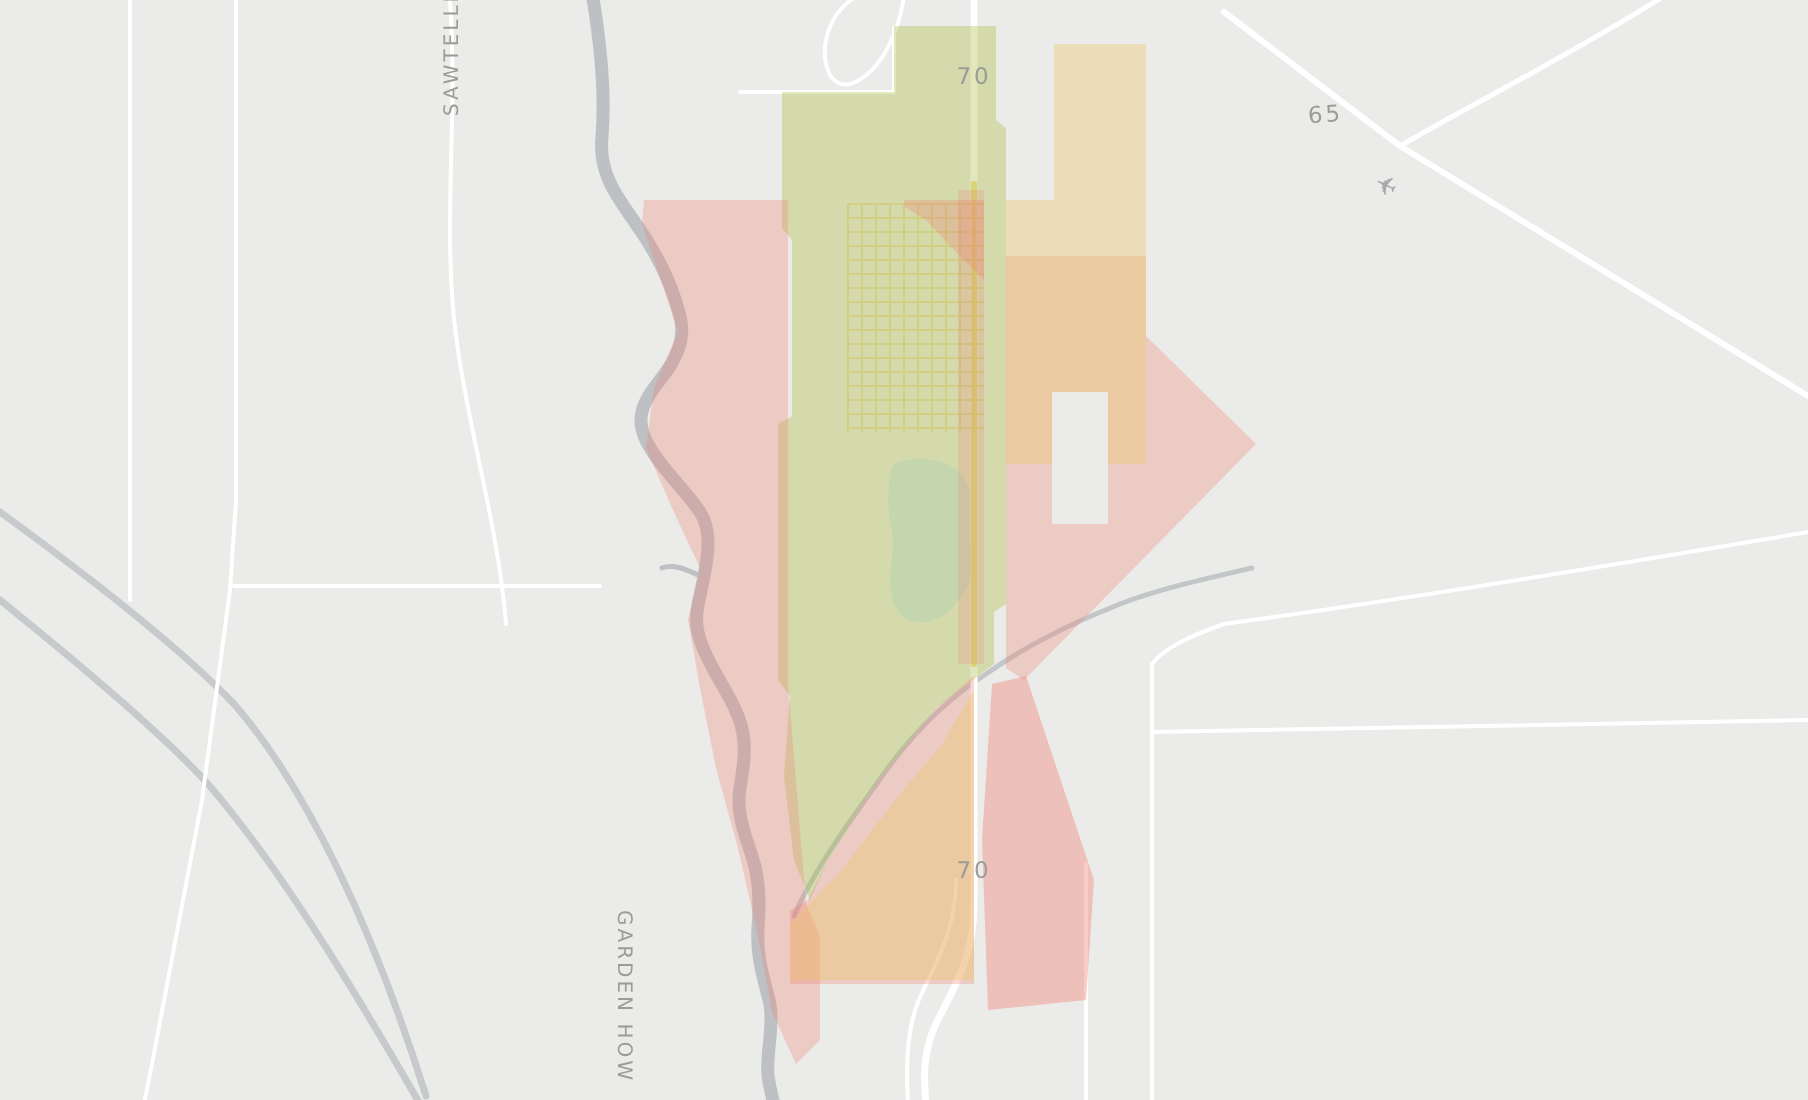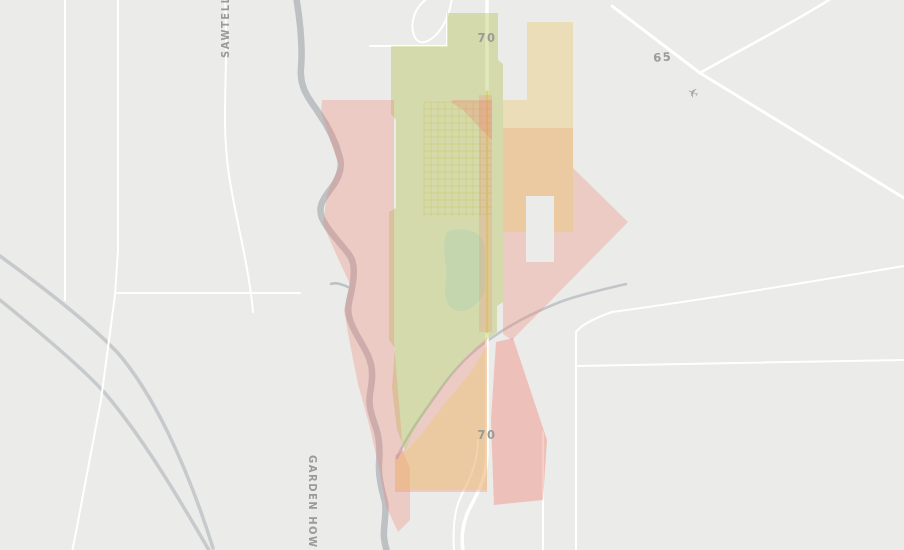--- a/index.html
+++ b/index.html
@@ -2,21 +2,20 @@
 <html><head>
 <meta charset="utf-8">
 <style>
   html,body{margin:0;padding:0;background:#ebebe9;}
   .map-viewport{
     position:relative;
     width:904px;height:550px;
     overflow:hidden;
     background:#ffffff;
     font-family:"DejaVu Sans", sans-serif;
-    font-weight:bold;
   }
   svg{display:block;}
   text{font-family:"DejaVu Sans", sans-serif;}
 </style>
 </head>
 <body>
 
 <div class="map-viewport">
   <svg id="map-svg" width="904" height="550" viewBox="0 0 904 550" xmlns="http://www.w3.org/2000/svg" style="background: rgb(235, 235, 233);">
       <path d="M447,232 C458,227 476,229 482,239 C488,250 483,262 486,274 C489,288 482,300 471,308 C459,315 449,310 446,299 C443,288 448,278 446,266 C443,252 444,238 447,232 Z" fill="#cfe4ea" stroke="none" opacity="0.9"></path>

